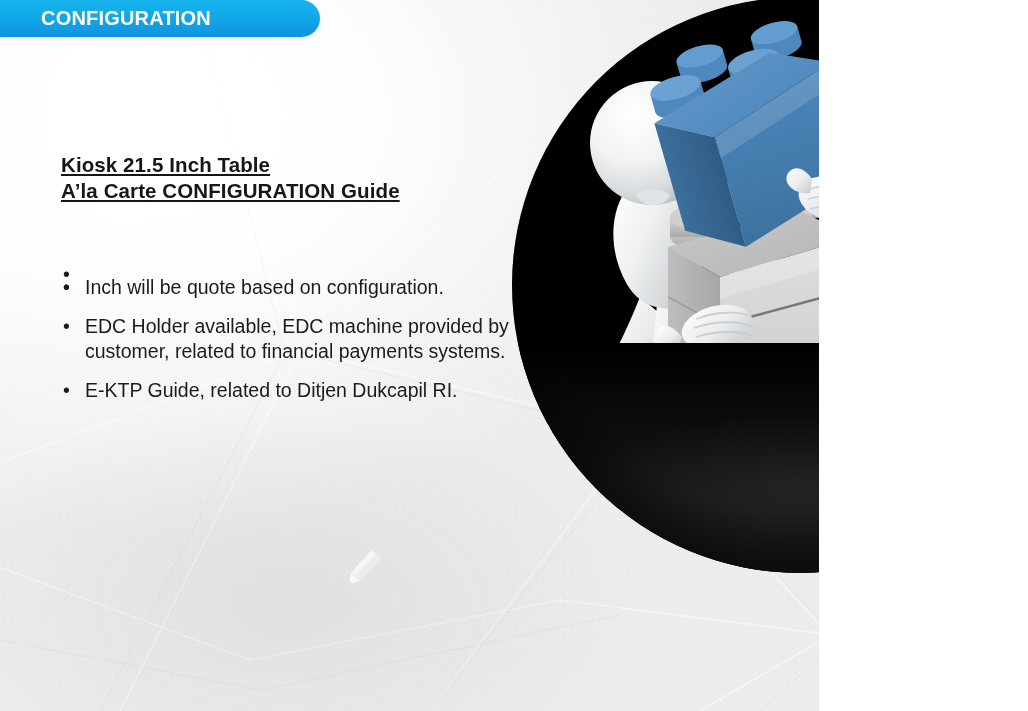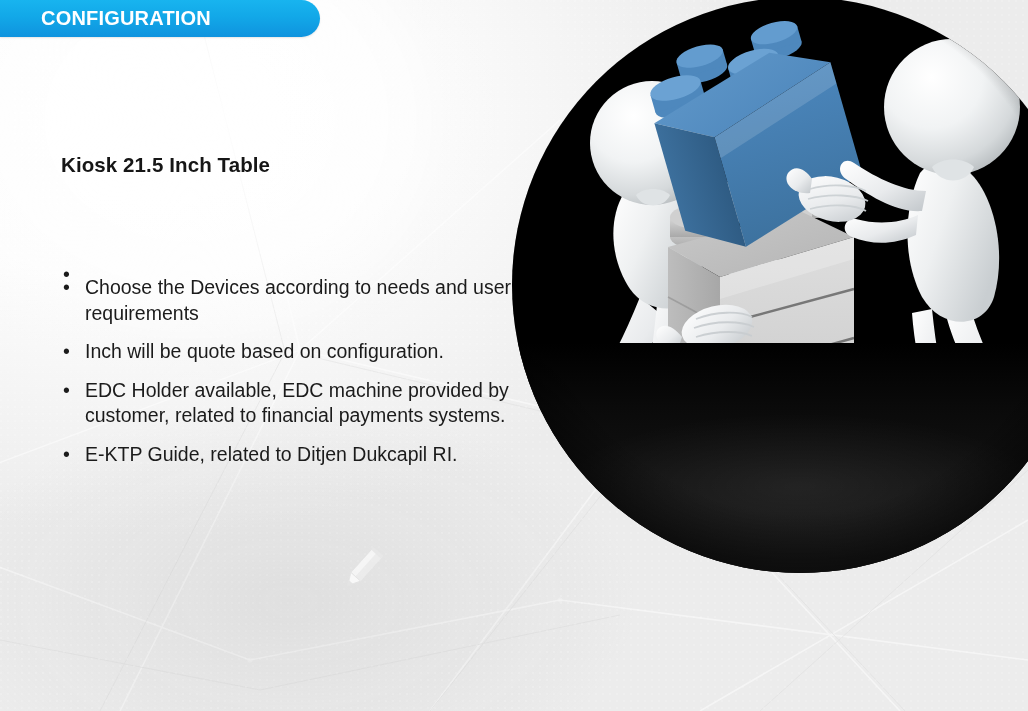--- a/index.html
+++ b/index.html
@@ -6,21 +6,21 @@
     margin: 0;
     padding: 0;
     background: #ffffff;
   }
   body {
     font-family: "Liberation Sans", sans-serif;
   }
 
   #slide {
     position: relative;
-    width: 1028px;
+    width: 819px;
     height: 711px;
     overflow: hidden;
     background: #f2f2f2;
   }
 
   
   .bg-base {
     position: absolute;
     inset: 0;
     background:
@@ -77,21 +77,21 @@
   
   .title-block {
     position: absolute;
     left: 61px; top: 152px;
     font-size: 20.5px;
     font-weight: bold;
     color: #161616;
     line-height: 26px;
     letter-spacing: .1px;
   }
-  .title-line { white-space: nowrap; }
+  .title-line { white-space: nowrap; text-decoration: underline; }
 
   .bullet-list {
     position: absolute;
     left: 61px; top: 262px;
     width: 470px;
   }
   .bullet-item {
     position: relative;
     padding-left: 24px;
     margin-bottom: 13px;
@@ -177,31 +177,31 @@
   <div class="bg-dots"></div>
   <div class="bg-glow-tl"></div>
   <div class="bg-shade-bl"></div>
 
   <div class="header-tab">
     <span class="header-tab-label">CONFIGURATION</span>
   </div>
 
   <div class="title-block">
     <div class="title-line">Kiosk 21.5 Inch Table</div>
+    <div class="title-line">A’la Carte CONFIGURATION Guide</div>
   </div>
 
   <div class="bullet-list">
 
     <div class="bullet-item">
       <span class="bullet-dot">•</span>
     </div>
 
     <div class="bullet-item">
       <span class="bullet-dot">•</span>
-      <span>Choose the Devices according to needs and user requirements</span>
     </div>
 
     <div class="bullet-item">
       <span class="bullet-dot">•</span>
       <span>Inch will be quote based on configuration.</span>
     </div>
 
     <div class="bullet-item">
       <span class="bullet-dot">•</span>
       <span>EDC Holder available, EDC machine provided by customer, related to financial payments systems.</span>

